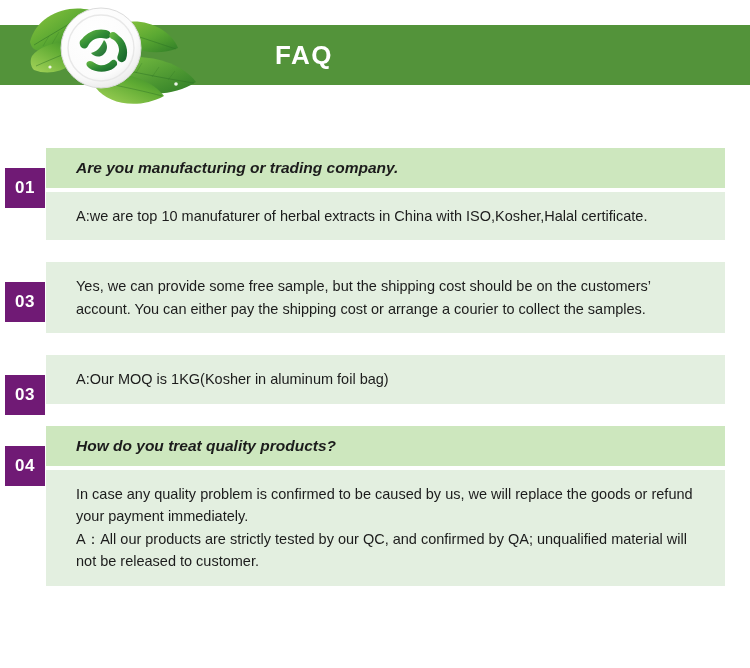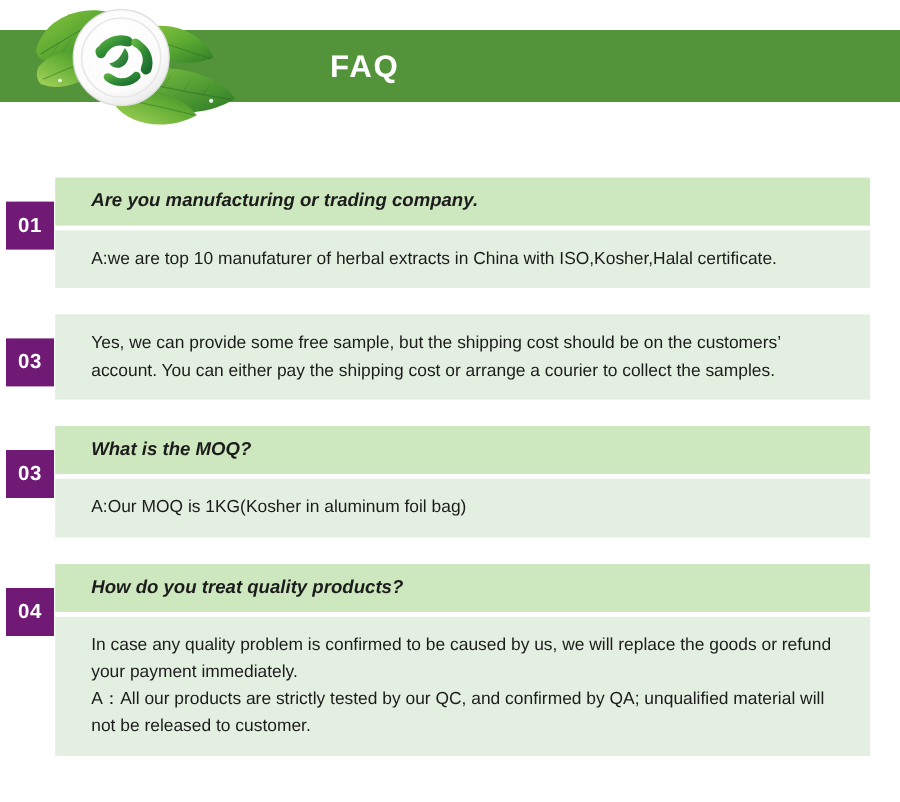--- a/index.html
+++ b/index.html
@@ -187,21 +187,20 @@
 
   <div class="faq-item">
     <div class="faq-badge">03</div>
     <div class="faq-answer">
       <span class="ans-line">Yes, we can provide some free sample, but the shipping cost should be on the customers’ account. You can either pay the shipping cost or arrange a courier to collect the samples.</span>
     </div>
   </div>
 
   <div class="faq-item">
     <div class="faq-badge">03</div>
-    <div class="faq-question">What is the MOQ?</div>
     <div class="faq-answer">
       <span class="ans-line">A:Our MOQ is 1KG(Kosher in aluminum foil bag)</span>
     </div>
   </div>
 
   <div class="faq-item">
     <div class="faq-badge">04</div>
     <div class="faq-question">How do you treat quality products?</div>
     <div class="faq-answer">
       <span class="ans-line">In case any quality problem is confirmed to be caused by us, we will replace the goods or refund your payment immediately.</span>

